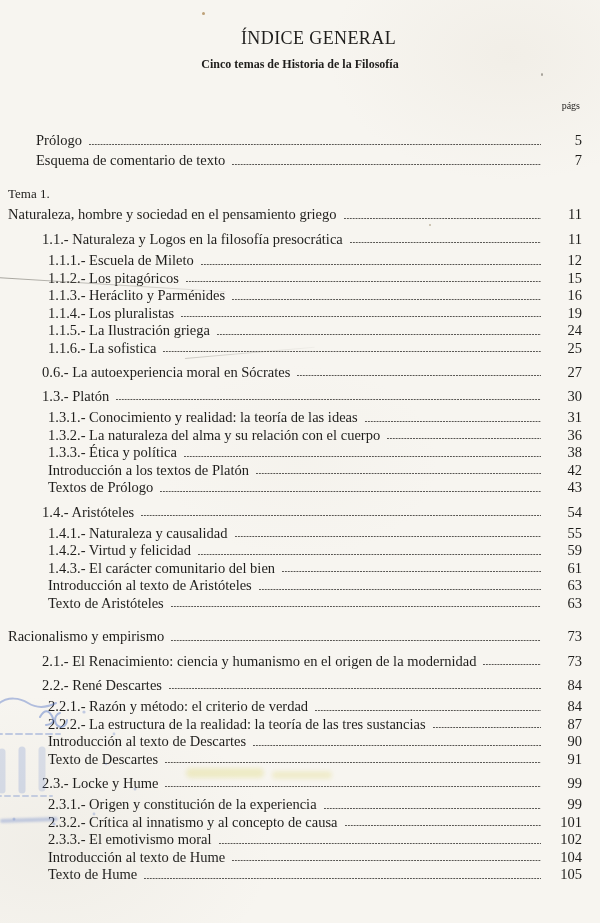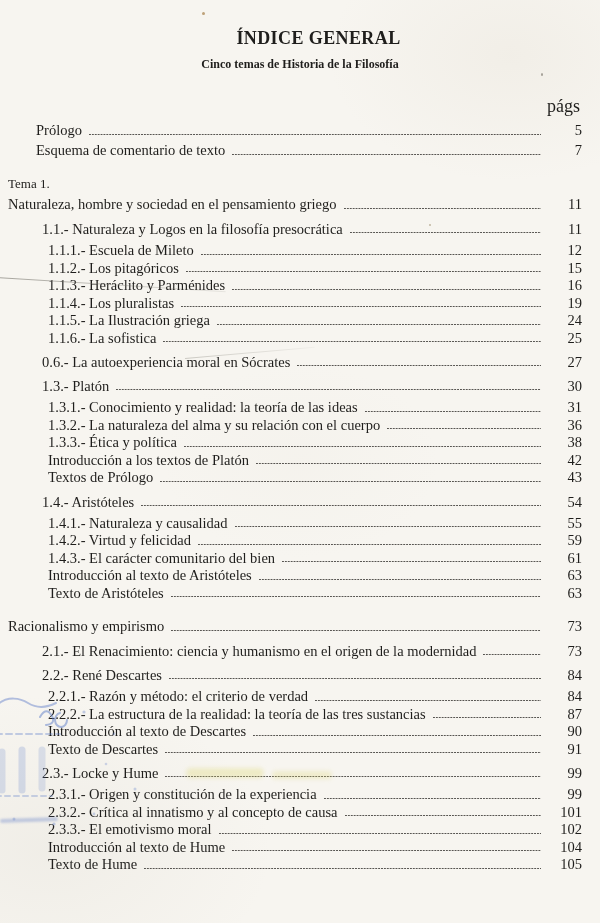--- a/index.html
+++ b/index.html
@@ -18,32 +18,32 @@
     color:var(--ink);
     background:
       radial-gradient(260px 180px at 85% 6%, rgba(208,198,178,.14), transparent 70%),
       radial-gradient(320px 220px at 8% 92%, rgba(190,185,168,.12), transparent 70%),
       radial-gradient(200px 140px at 50% 50%, rgba(215,210,195,.07), transparent 70%),
       var(--paper);
   }
   .page{position:relative;width:600px;height:923px;padding-top:28px;box-sizing:border-box;}
 
   .title{
-    text-align:center;font-weight:bold;font-size:18px;line-height:20px;margin:0;
+    text-align:center;font-weight:normal;font-size:18px;line-height:20px;margin:0;
     letter-spacing:.4px;
     padding-left:37px;
   }
   .subtitle{
     text-align:center;font-weight:bold;font-size:12px;line-height:20px;margin:6px 0 0 0;
   }
   .pags{
-    text-align:right;font-size:18px;line-height:16px;margin-top:24px;padding-right:20px;padding-left:24px;
-  }
-
-  .toc{margin-top:6px;}
+    text-align:right;font-size:10px;line-height:16px;margin-top:24px;padding-right:20px;padding-left:24px;
+  }
+
+  .toc{margin-top:16px;}
   .row{
     display:flex;align-items:baseline;
     font-size:14.5px;line-height:20px;
     padding-right:18px;
   }
   .row .label{white-space:nowrap;}
   .row .leader{
     flex:1;align-self:flex-end;height:3px;
     margin:0 5px 4px 7px;
     background-image:radial-gradient(circle at 1.2px 1.5px, rgba(60,58,54,.85) .8px, transparent 1px);

